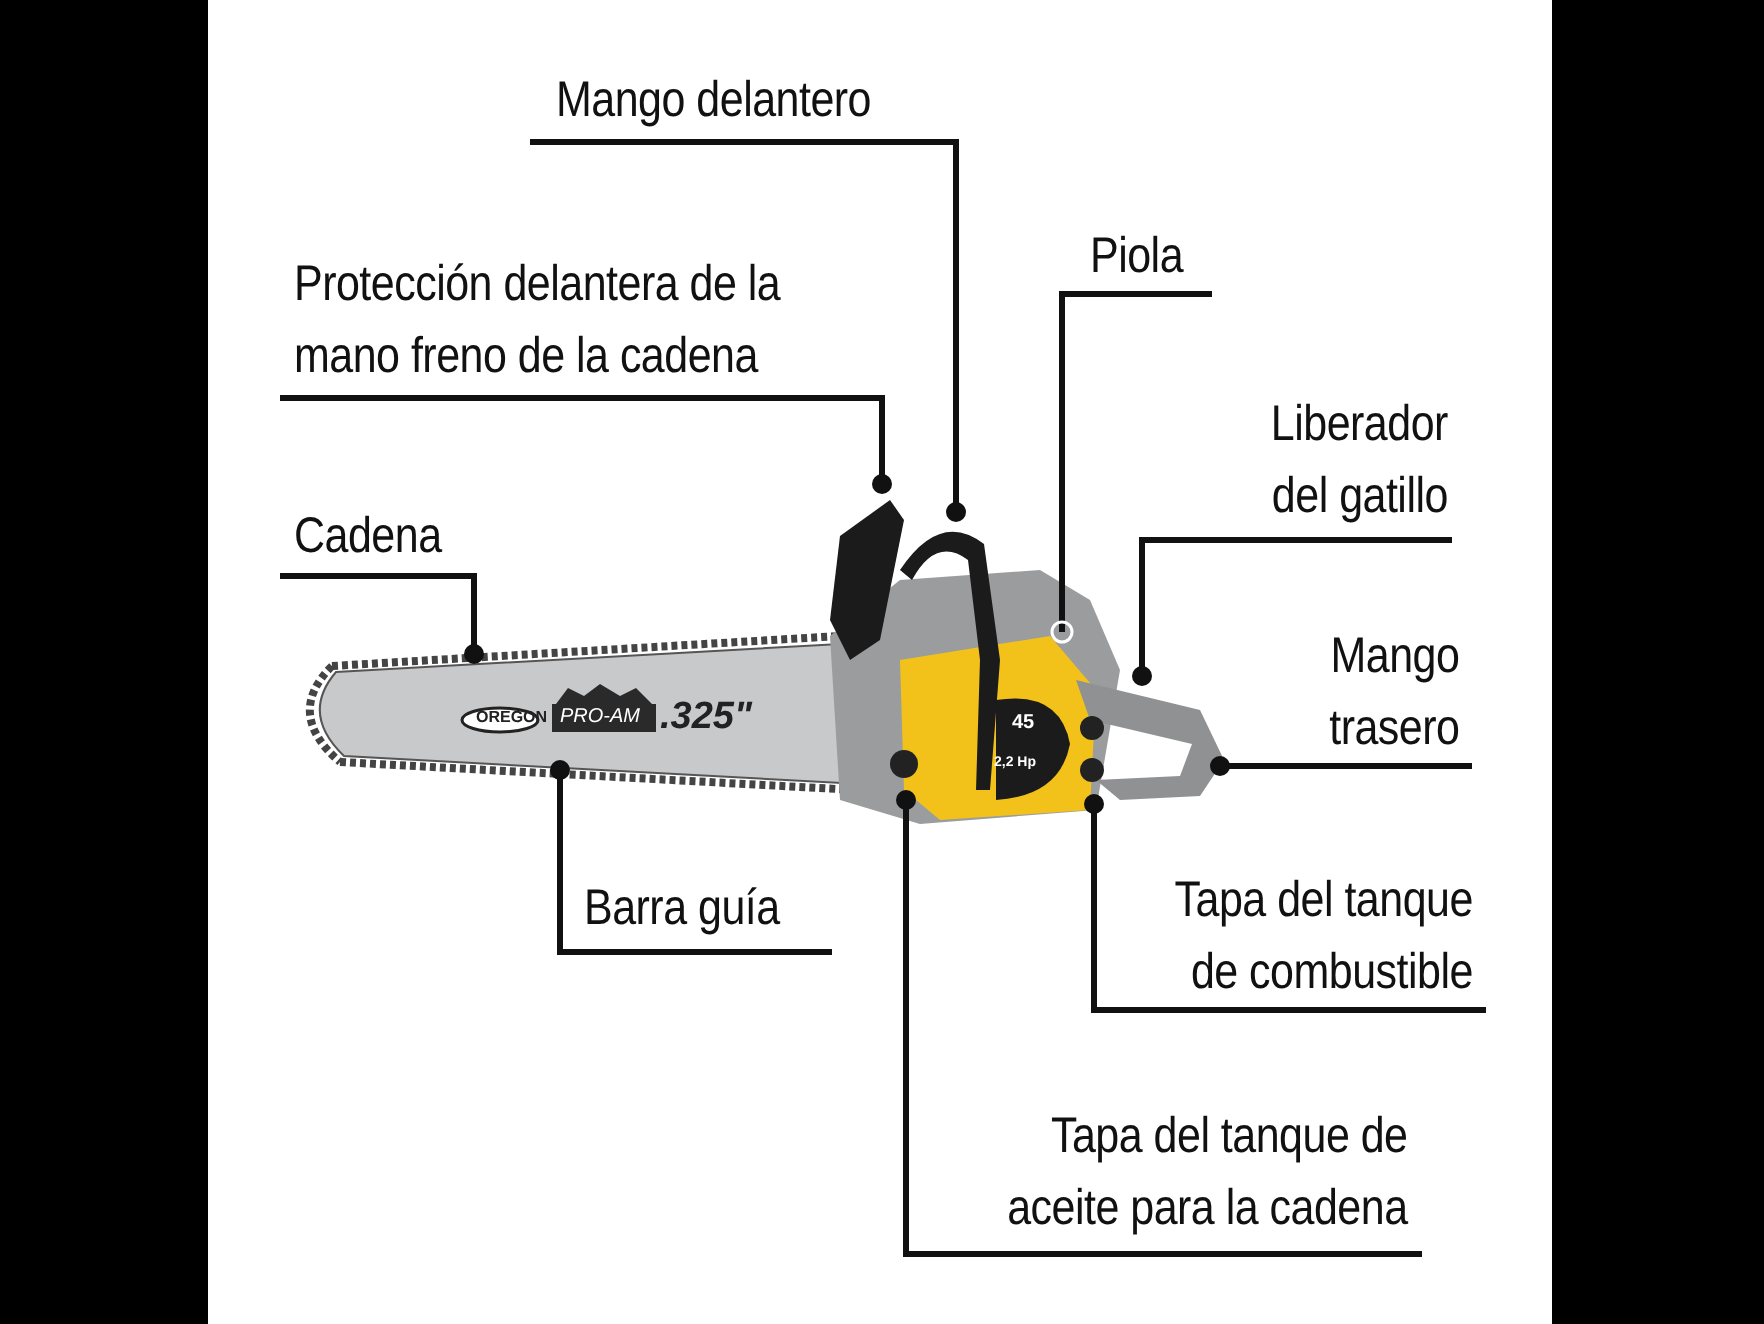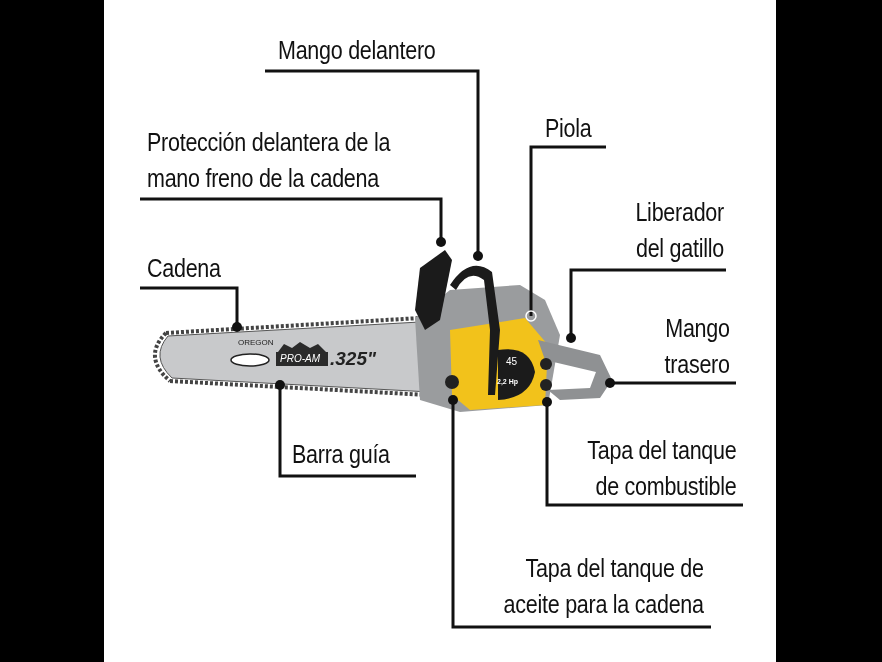--- a/index.html
+++ b/index.html
@@ -114,17 +114,17 @@
 <div class="label right" style="right:146px;top:432px;">
   <div>Tapa del tanque</div>
   <div>de combustible</div>
 </div>
 
 <div class="label right" style="right:178px;top:550px;">
   <div>Tapa del tanque de</div>
   <div>aceite para la cadena</div>
 </div>
 
-<div style="position:absolute;left:238px;top:338px;font-size:8px;font-weight:normal;color:#222;">OREGON</div>
+<div style="position:absolute;left:238px;top:354px;font-size:8px;font-weight:bold;color:#222;">OREGON</div>
 <div style="position:absolute;left:280px;top:353px;font-size:10px;font-weight:normal;color:#fff;font-style:italic;">PRO-AM</div>
 <div style="position:absolute;left:330px;top:348px;font-size:19px;font-weight:bold;color:#222;font-style:italic;">.325"</div>
-<div style="position:absolute;left:506px;top:356px;font-size:10px;font-weight:normal;color:#fff;">45</div>
+<div style="position:absolute;left:506px;top:356px;font-size:10px;font-weight:bold;color:#fff;">45</div>
 <div style="position:absolute;left:497px;top:378px;font-size:7px;font-weight:bold;color:#fff;">2,2 Hp</div>
 
 </body></html>

